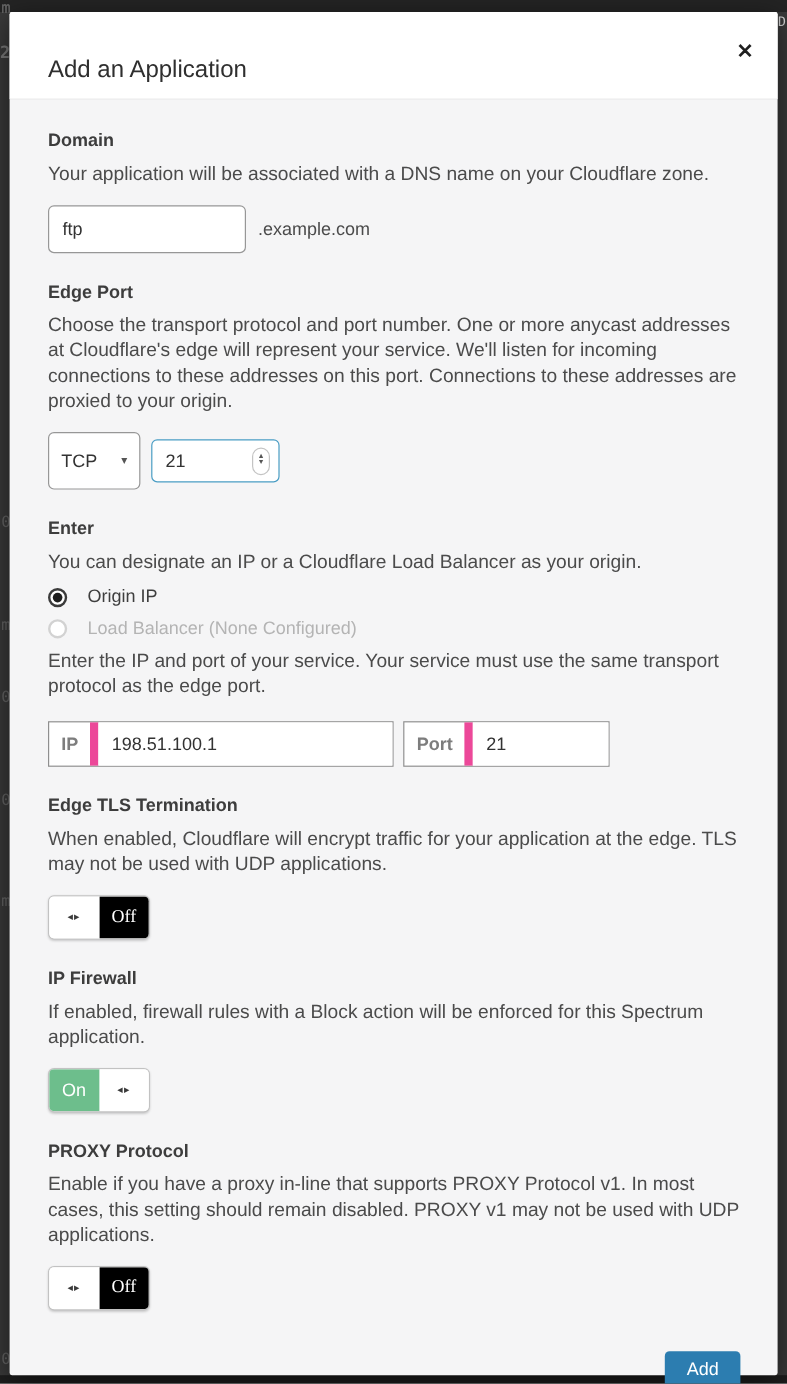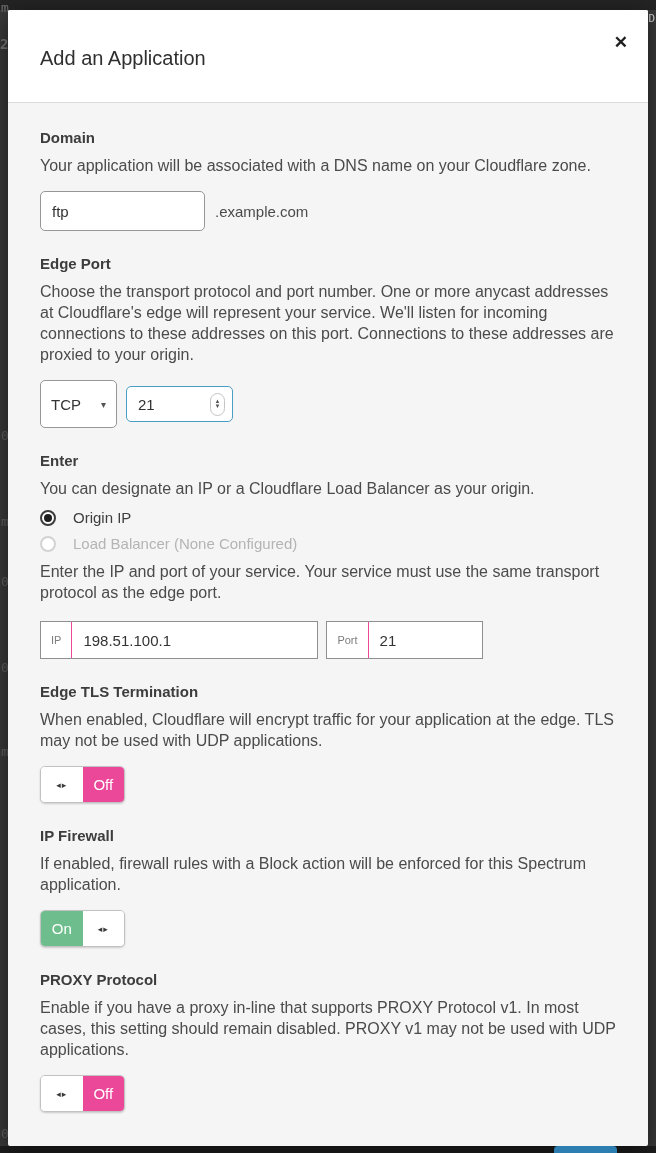--- a/index.html
+++ b/index.html
@@ -34,21 +34,21 @@
   .modal {
     position:absolute; left:8px; top:10px; width:640px; bottom:7px;
     background:#f5f5f6; border-radius:2px;
     box-shadow:0 6px 24px rgba(0,0,0,.55);
     display:flex; flex-direction:column;
     z-index:2;
   }
   .modal-header {
     background:#fff; border-radius:2px 2px 0 0;
     border-bottom:1px solid #dcdcdc;
-    padding:37px 32px 32px; position:relative;
+    padding:37px 32px 12px; position:relative;
   }
   .modal-title { font-size:20px; font-weight:400; color:#2f2f2f; }
   .close-btn {
     position:absolute; top:22px; right:18px;
     font-size:17px; font-weight:bold; color:#1f1f1f;
     cursor:pointer; line-height:1; padding:2px;
   }
 
   .modal-body { flex:1; padding:26px 32px 0; }
 
@@ -105,22 +105,22 @@
   .radio-row.disabled .radio-outer { border-color:#d2d2d2; }
   .radio-row.disabled .radio-label { color:#b4b4b4; }
 
   .ip-desc { margin-top:2px; }
   .ipport-row { display:flex; align-items:center; gap:8px; margin-top:18px; }
   .input-group {
     display:inline-flex; align-items:stretch;
     border:1px solid #8f8f8f; background:#fff; height:38px;
   }
   .input-prefix {
-    padding:0 10px; font-size:11px; color:#7d7d7d;
-    border-right:1px solid #ec4899; display:flex; align-items:center;
+    padding:0 10px; font-size:15px; color:#7d7d7d;
+    border-right:7px solid #ec4899; display:flex; align-items:center;font-weight:bold;
   }
   .input-group input {
     border:none; outline:none; font-size:15px; color:#333;
     padding:0 11px; font-family:"Liberation Sans", sans-serif;
   }
   .ip-group input { width:245px; }
   .port-group input { width:113px; }
 
   
   .toggle {
@@ -128,21 +128,21 @@
     border-radius:5px; overflow:hidden;
     border:1px solid #c2c2c2;
     box-shadow:0 1px 2px rgba(0,0,0,.18);
     cursor:pointer; background:#fff;
   }
   .toggle-half {
     flex:1; display:flex; align-items:center; justify-content:center;
     font-size:15px;
   }
   .toggle-arrows { font-size:9px; color:#3a3a3a; letter-spacing:1px; font-family:"DejaVu Sans", sans-serif; }
-  .toggle-off-label { background:#ec4899; color:#fff; }
+  .toggle-off-label { background:#000000; color:#fff;font-family:Liberation Serif, serif; }
   .toggle-on-label  { background:#6dbe8c; color:#fff; }
   .toggle-knob { background:#fff; }
 
   
   .modal-footer { padding:10px 31px 34px; display:flex; justify-content:flex-end; }
   .add-btn {
     background:#2c7db0; color:#fff; border:none; border-radius:4px;
     font-size:15px; font-family:"Liberation Sans", sans-serif;
     padding:7px 18px; height:31px; cursor:pointer;
   }

